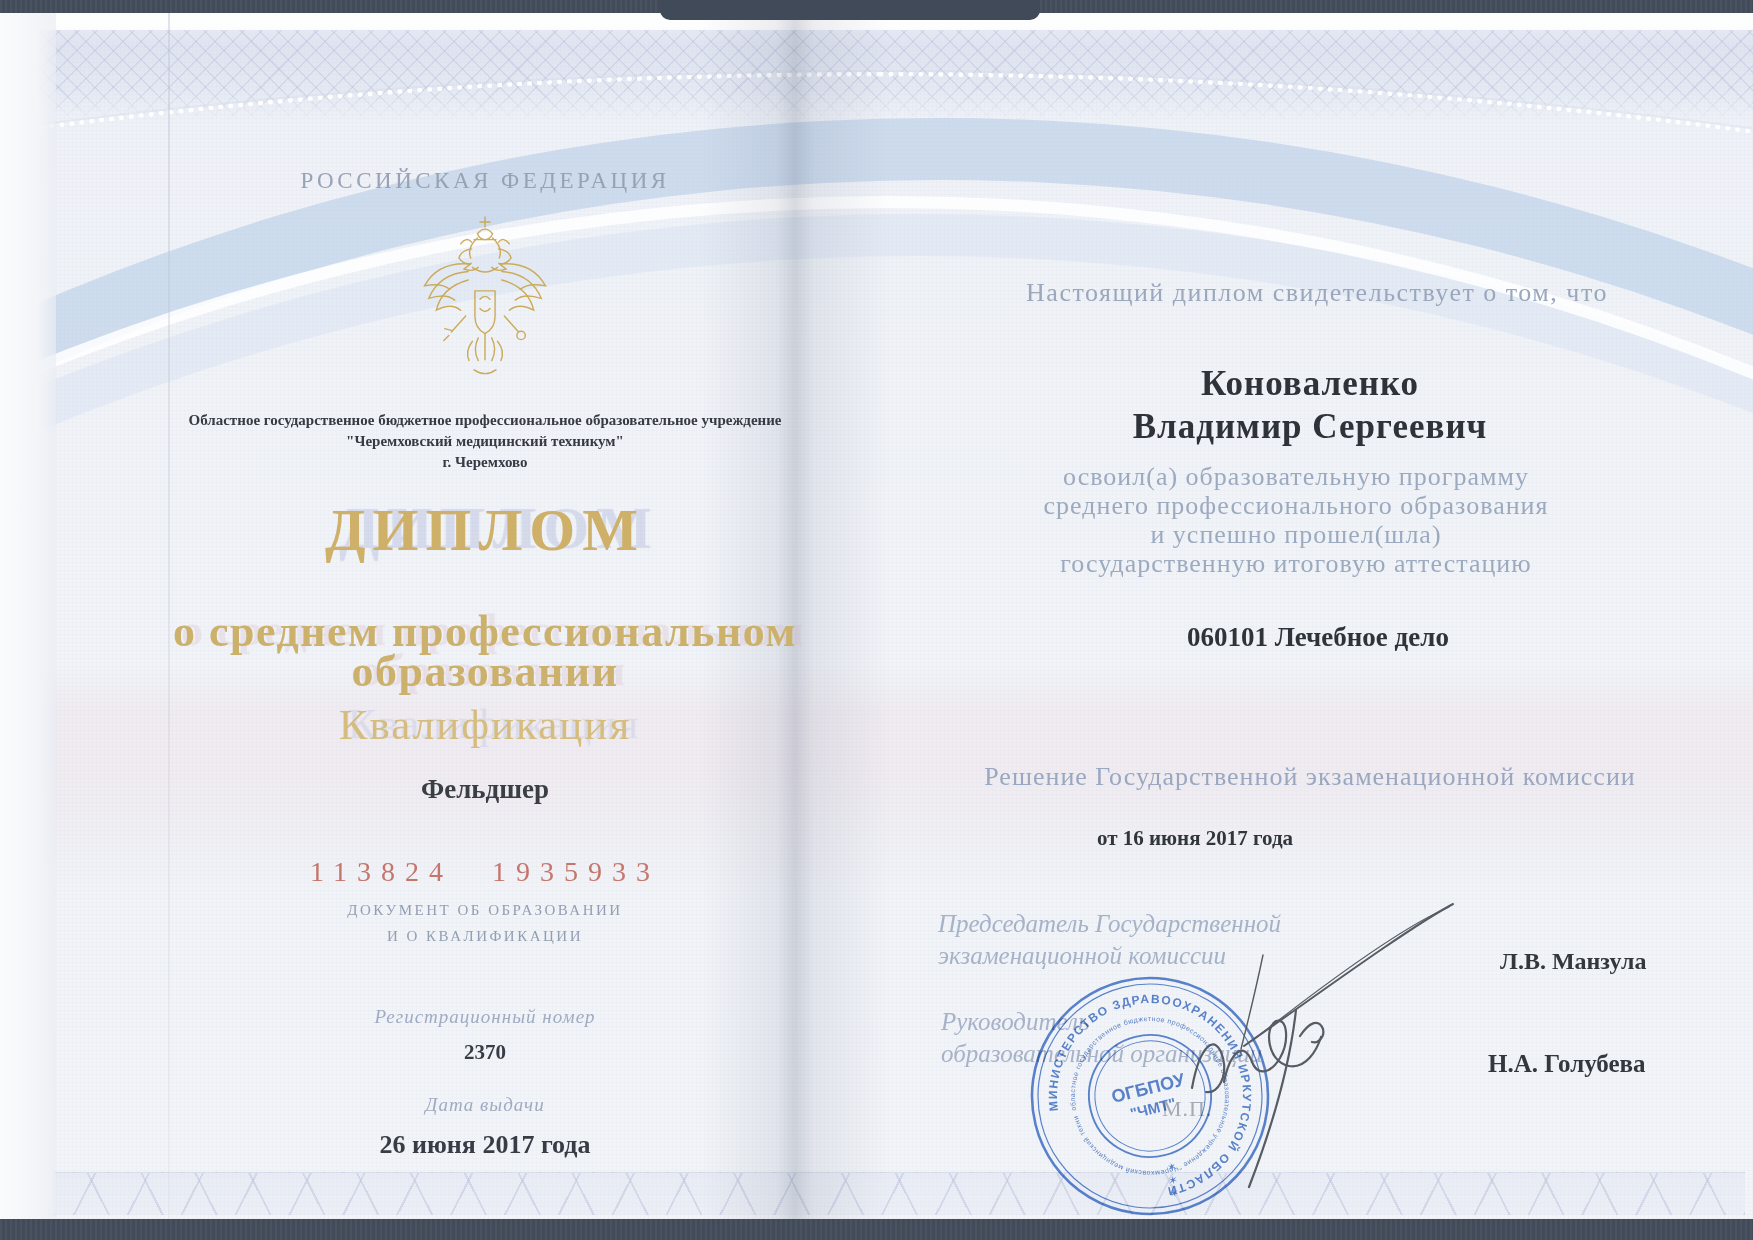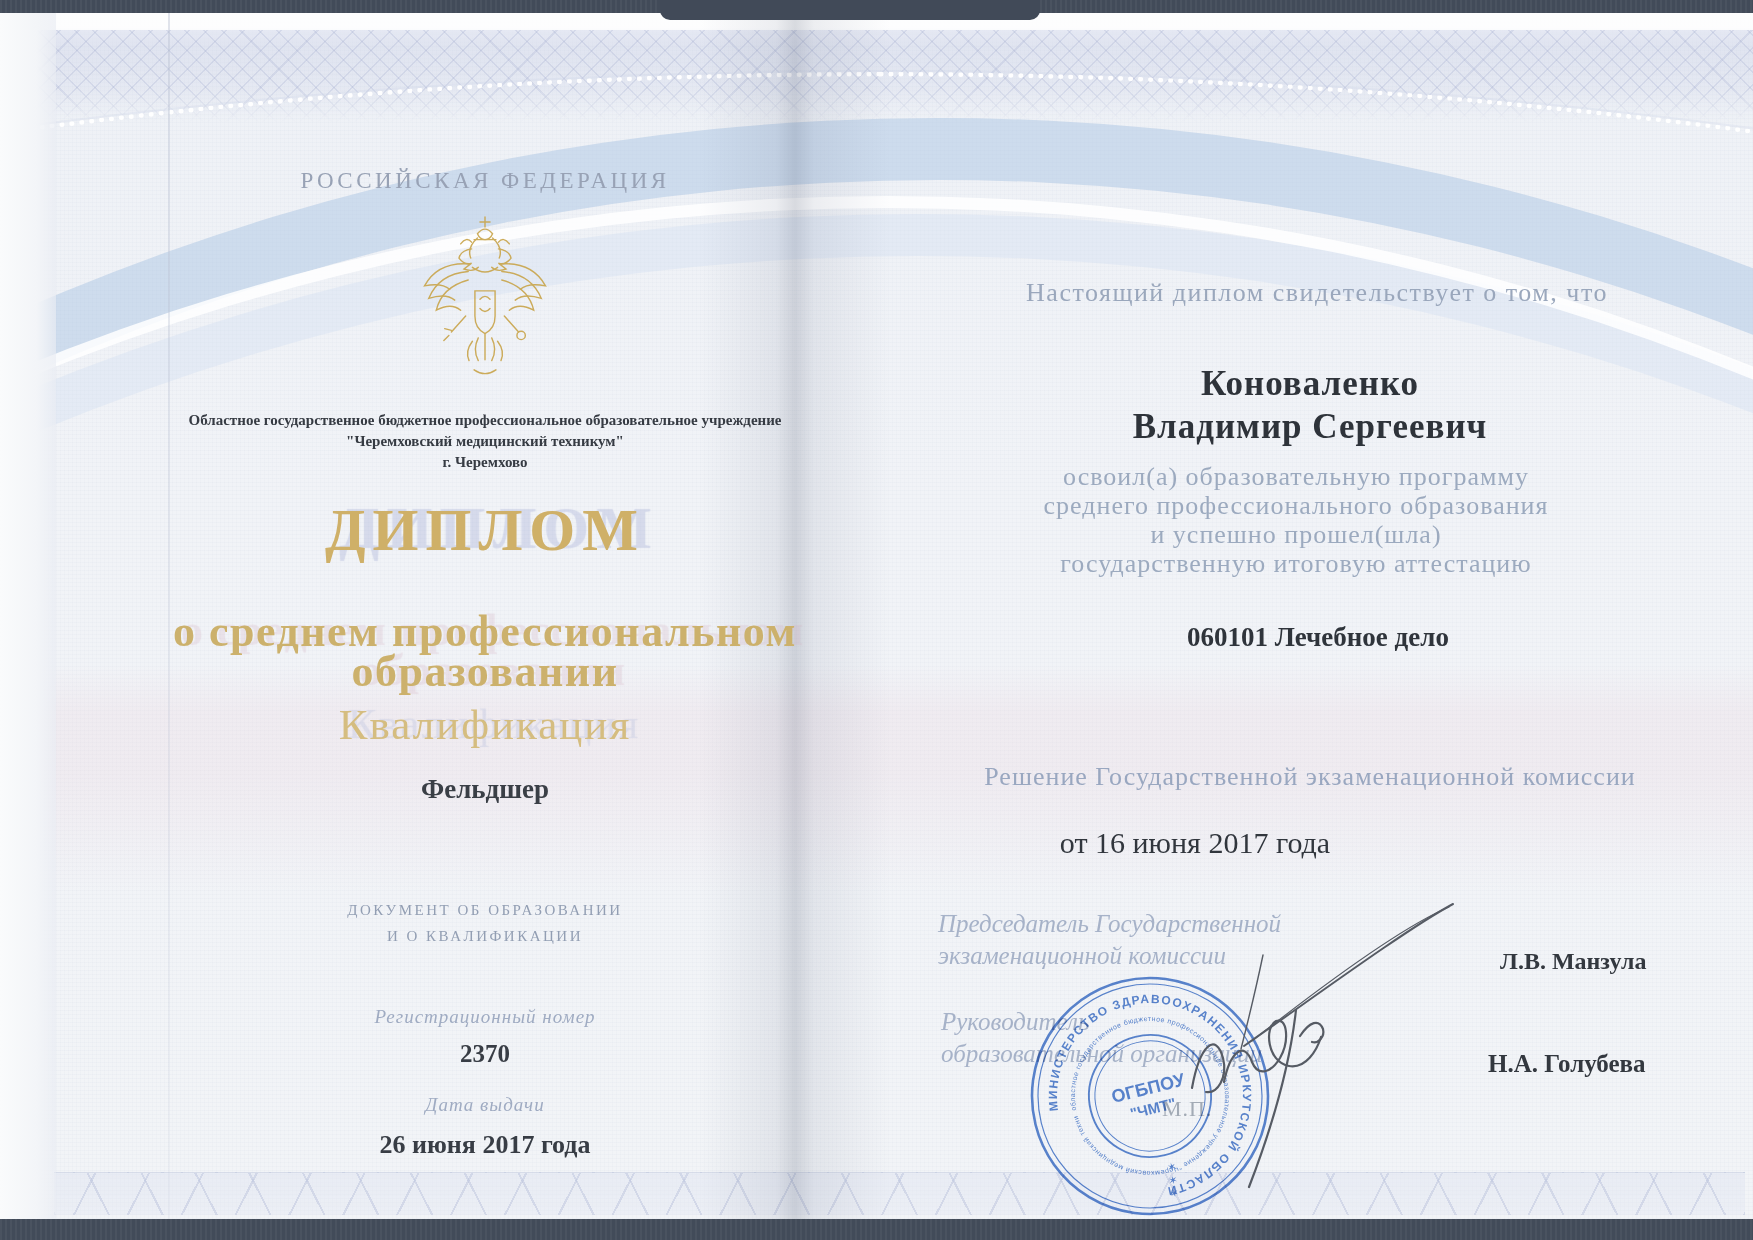--- a/index.html
+++ b/index.html
@@ -77,27 +77,27 @@
     text-shadow:14px -2px 1px rgba(152,162,208,.30);
   }
   .subtitle{font-size:44px;font-weight:bold;letter-spacing:1.5px;color:#ccb16c;
     text-shadow:8px -1px 1px rgba(210,175,190,.25);}
   .qual-label{top:700px;font-size:43px;letter-spacing:2px;color:#d5bd80;
     text-shadow:9px -1px 1px rgba(165,175,215,.25);}
   .qual-value{top:774px;font-size:27px;font-weight:bold;color:#3a3f46;}
   .serial{top:856px;font-size:28px;color:#c5766c;letter-spacing:10px;word-spacing:22px;font-weight:500;}
   .doclabel{font-size:15px;color:#929eb3;letter-spacing:2.5px;}
   .field-label{font-size:19px;font-style:italic;color:#9fabc2;letter-spacing:1px;}
-  .field-value{font-size:25px;font-weight:bold;color:#383d45;}
+  .field-value{font-size:21px;font-weight:bold;color:#383d45;}
   .intro{top:248px;font-size:26px;color:#9aa7bc;letter-spacing:1.5px;margin-left:14px;}
   .holder{font-size:35px;font-weight:bold;color:#2e333a;letter-spacing:1px;}
   .bodyline{font-size:26px;color:#9caabf;letter-spacing:1px;margin-left:-28px;}
   .specialty{top:592px;font-size:27px;font-weight:bold;color:#2f343b;margin-left:16px;}
   .commission{top:732px;font-size:26px;color:#99a7c0;letter-spacing:1px;}
-  .decision{top:796px;font-size:30px;font-weight:normal;color:#31363d;margin-left:-230px;}
+  .decision{top:796px;font-size:21px;font-weight:bold;color:#31363d;margin-left:-230px;}
   .sig-label{position:absolute;font-size:25px;font-style:italic;color:#a6b2c8;line-height:32px;text-align:left;}
   .sig-name{position:absolute;font-size:24px;font-weight:bold;color:#33383f;}
   .mp{position:absolute;left:1162px;top:1096px;font-size:22px;color:#a2aab5;letter-spacing:1px;}
   svg{display:block;}
   .emblem{position:absolute;left:50%;top:210px;margin-left:-84px;}
   .stamp{position:absolute;left:1026px;top:972px;opacity:.88;mix-blend-mode:multiply;transform:rotate(-14deg);}
   .sigs{position:absolute;left:1000px;top:860px;}
 </style>
 </head>
 <body>
@@ -149,20 +149,21 @@
     <div class="abs inst" style="top:433px">"Черемховский медицинский техникум"</div>
     <div class="abs inst" style="top:454px">г. Черемхово</div>
 
     <div class="abs title">ДИПЛОМ</div>
     <div class="abs subtitle" style="top:606px">о среднем профессиональном</div>
     <div class="abs subtitle" style="top:646px">образовании</div>
 
     <div class="abs qual-label">Квалификация</div>
     <div class="abs qual-value">Фельдшер</div>
 
+    <div class="abs serial">113824 1935933</div>
 
     <div class="abs doclabel" style="top:902px">ДОКУМЕНТ ОБ ОБРАЗОВАНИИ</div>
     <div class="abs doclabel" style="top:928px">И О КВАЛИФИКАЦИИ</div>
 
     <div class="abs field-label" style="top:1006px">Регистрационный номер</div>
     <div class="abs field-value" style="top:1040px">2370</div>
 
     <div class="abs field-label" style="top:1094px">Дата выдачи</div>
     <div class="abs field-value" style="top:1130px;font-size:26px">26 июня 2017 года</div>
   </div>

